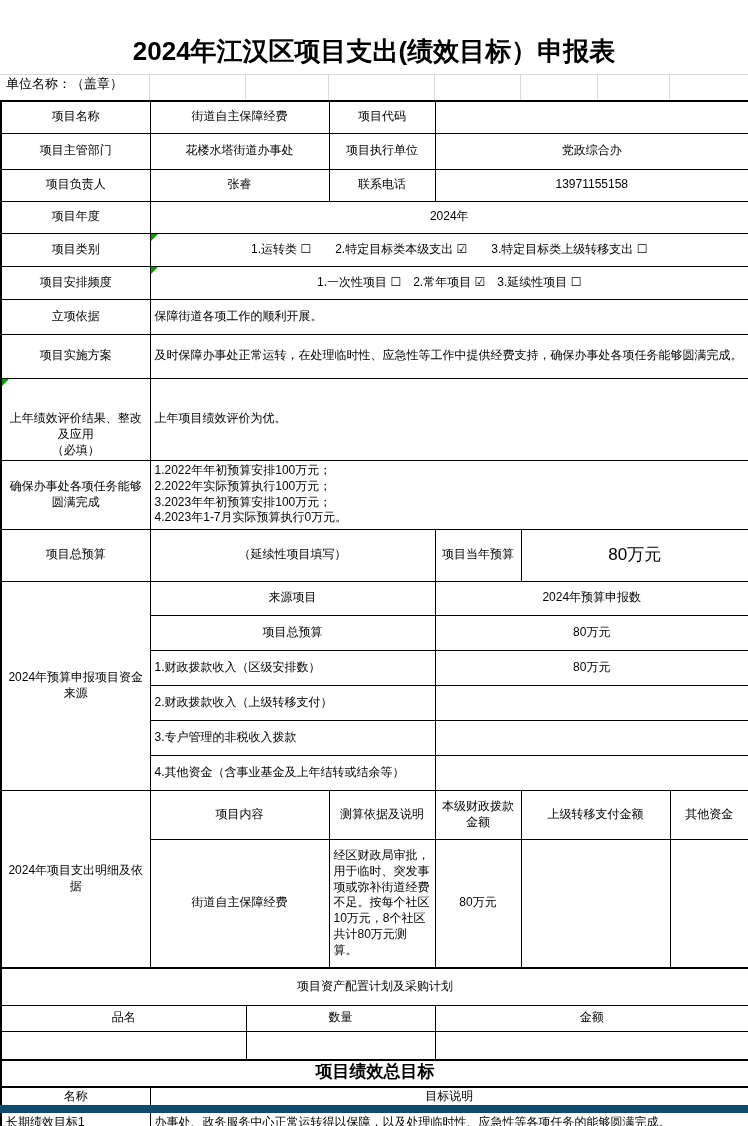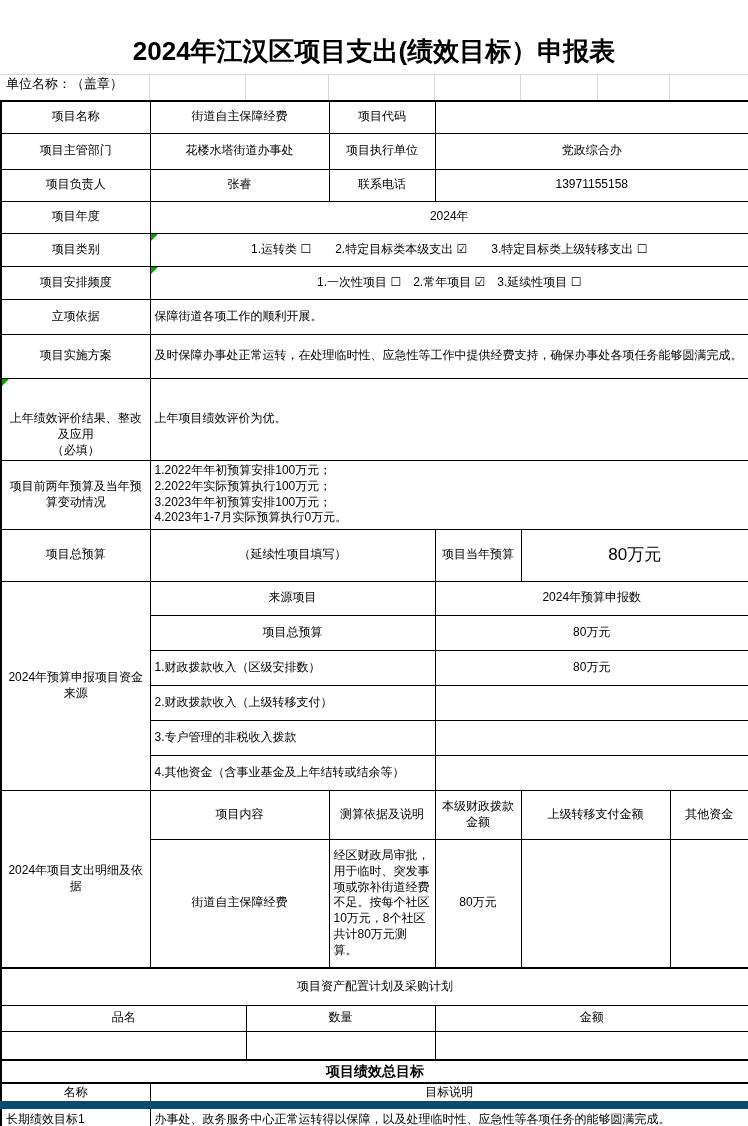--- a/index.html
+++ b/index.html
@@ -11,21 +11,21 @@
         display:flex;padding-left:6px;font-size:13px;box-sizing:border-box;}
   .gl{position:absolute;top:0;bottom:0;width:1px;background:#d9d9d9;}
   table{border-collapse:collapse;table-layout:fixed;width:748px;border:2px solid #000;}
   td{border:1px solid #000;font-size:12px;vertical-align:middle;
      padding:1px 4px;overflow:hidden;line-height:1.32;box-sizing:border-box;}
   td.c{text-align:center;}
   td.l{text-align:left;}
   .pre{white-space:pre-line;}
   .rel{position:relative;}
   .big{font-size:17px;}
-  .bold{font-weight:bold;font-size:14px;}
+  .bold{font-weight:bold;font-size:17px;font-family:Liberation Mono, monospace;}
   .thick-top td{border-top:2px solid #000;}
   .thick-bottom td{border-bottom:8px solid #0c4a6e;}
   .tri{position:absolute;top:0;left:0;width:0;height:0;
        border-top:7px solid #00a000;border-right:7px solid transparent;}
 </style>
 </head>
 <body>
 
 <div class="sheet">
 
@@ -110,21 +110,21 @@
     <tr style="height:44px">
       <td class="c rel pre">
         <span class="tri"></span>
         <span class="pre">上年绩效评价结果、整改及应用
 （必填）</span>
       </td>
       <td class="l" colspan="7">上年项目绩效评价为优。</td>
     </tr>
 
     <tr style="height:69px">
-      <td class="c">项目前两年预算及当年预算变动情况</td>
+      <td class="c">确保办事处各项任务能够圆满完成</td>
       <td class="l pre" colspan="7">1.2022年年初预算安排100万元；
 2.2022年实际预算执行100万元；
 3.2023年年初预算安排100万元；
 4.2023年1-7月实际预算执行0万元。</td>
     </tr>
 
     <tr style="height:52px">
       <td class="c">项目总预算</td>
       <td class="c" colspan="3">（延续性项目填写）</td>
       <td class="c">项目当年预算</td>

